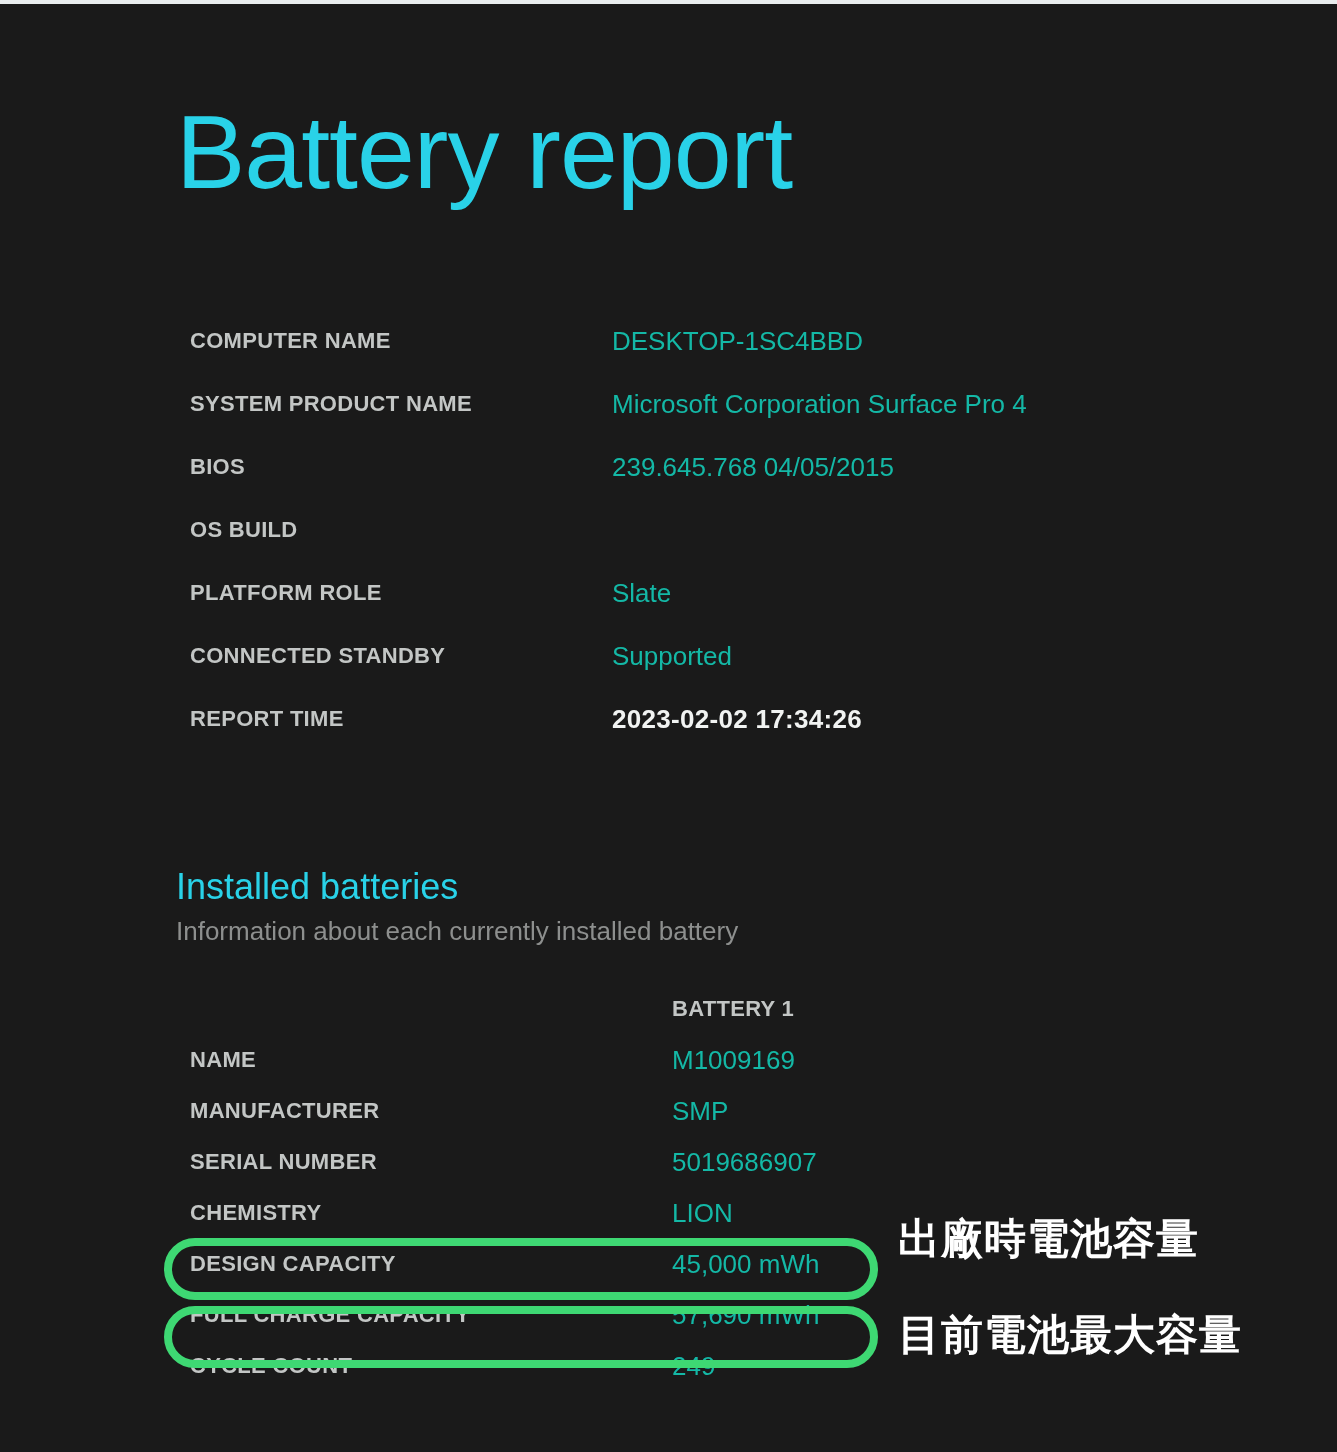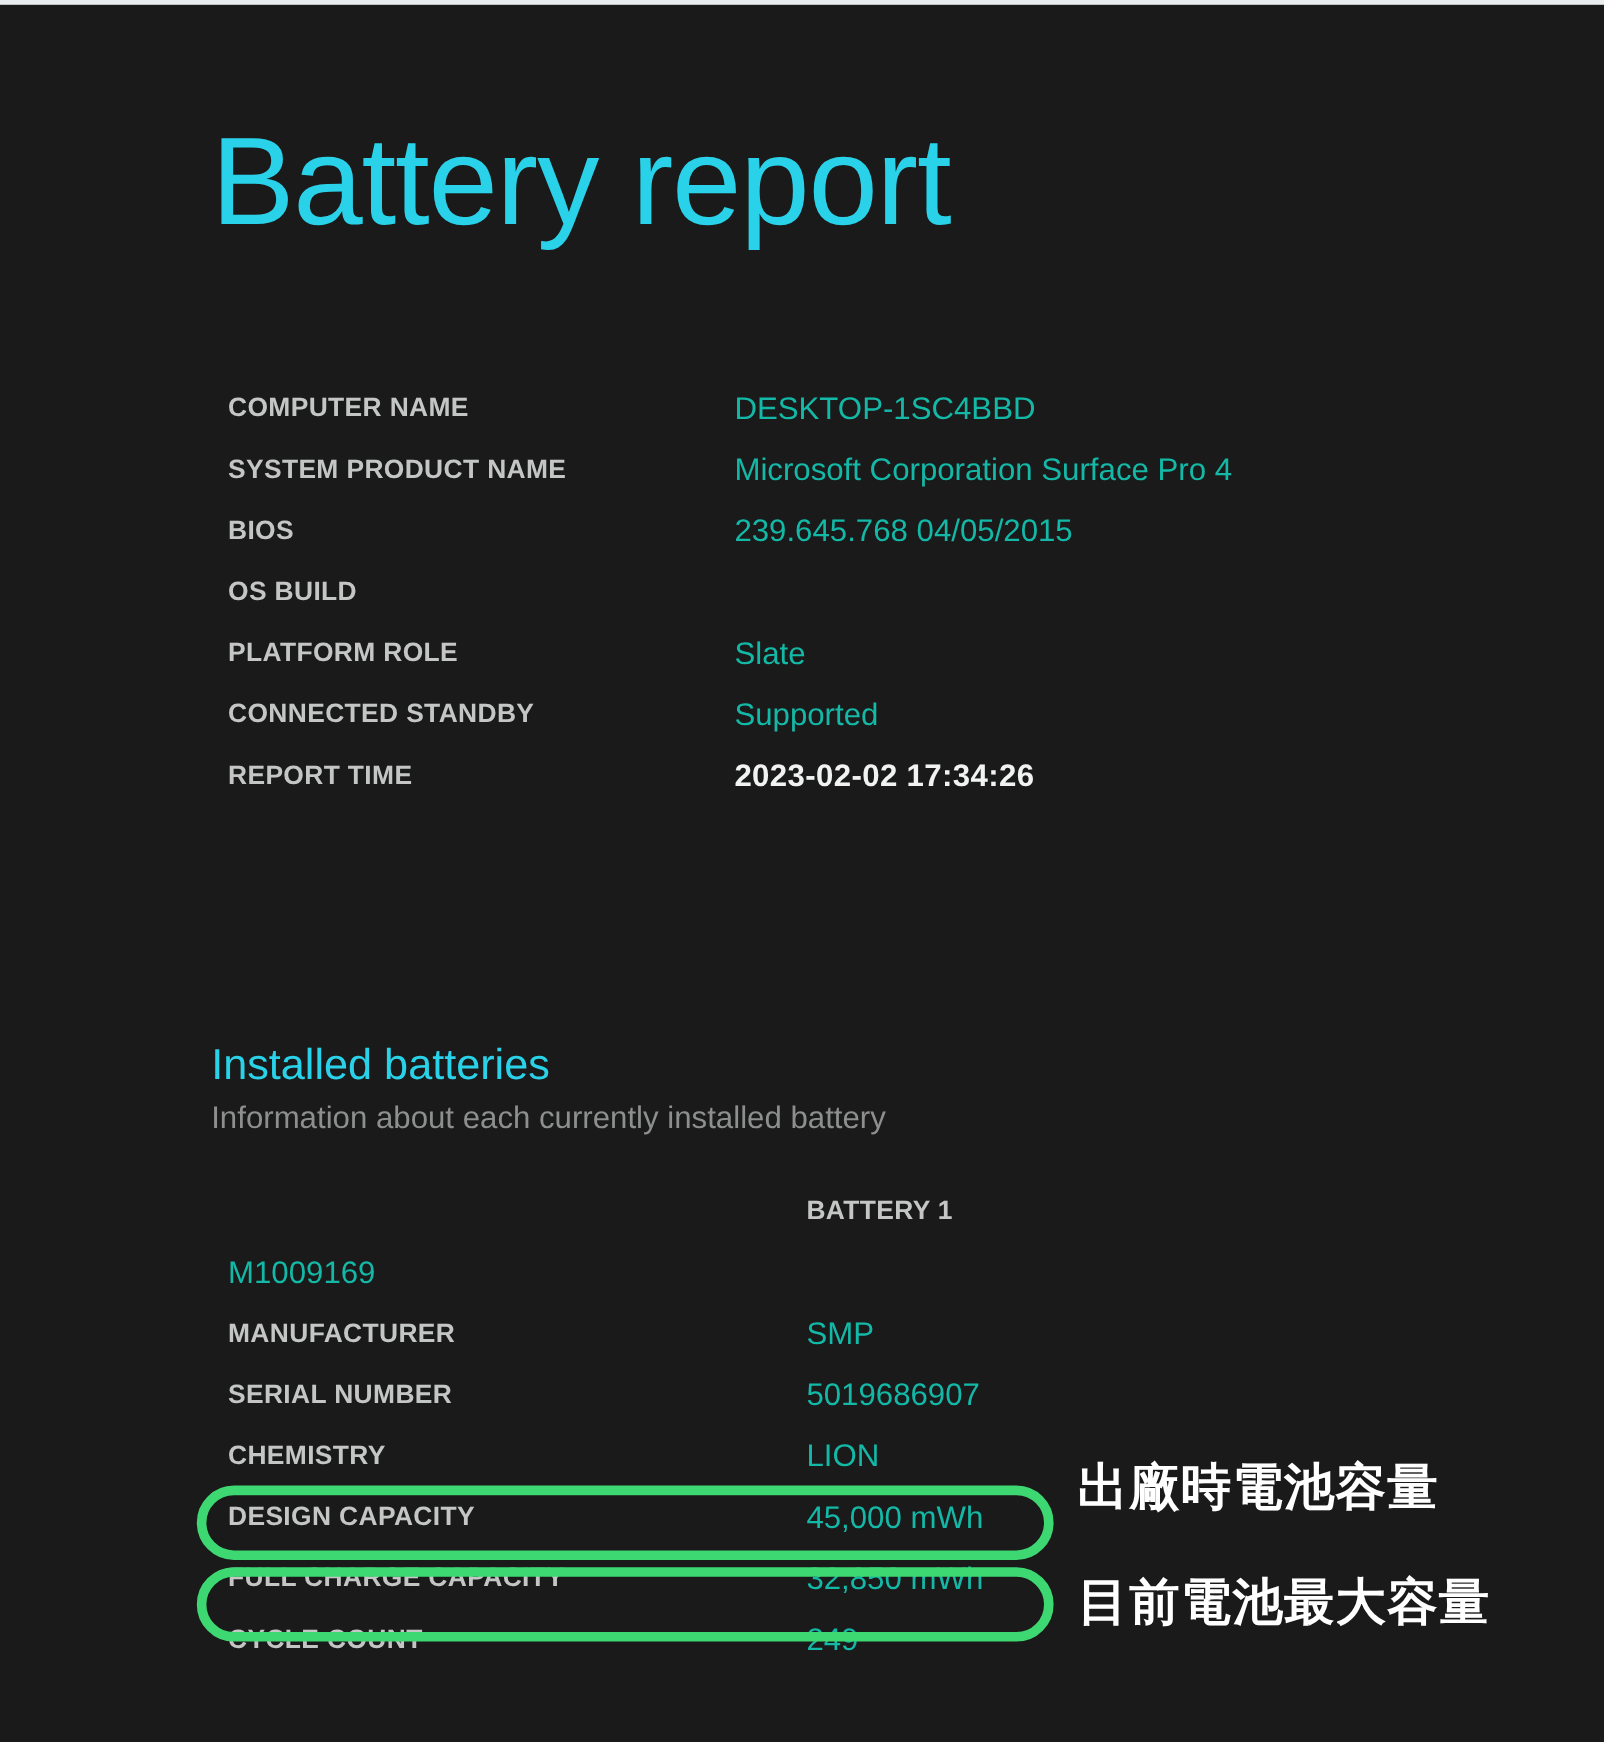--- a/index.html
+++ b/index.html
@@ -47,21 +47,22 @@
   .sysinfo {
     position: absolute;
     left: 190px;
     top: 310px;
     width: 1050px;
   }
   .row {
     position: relative;
     height: 51px;
     display: flex;
-    align-items: center;
+    align-items: flex-start;
+    margin-top: 12px;
   }
   .lbl {
     width: 422px;
     flex: 0 0 422px;
     font-size: 22px;
     font-weight: bold;
     color: #c3c6c5;
     letter-spacing: 0.3px;
     line-height: 30px;
     white-space: nowrap;
@@ -215,20 +216,21 @@
   </div>
 
   <div class="battable">
 
     <div class="brow">
       <div class="lbl"></div>
       <div class="colhead">BATTERY 1</div>
     </div>
 
     <div class="brow">
+      <div class="lbl">NAME</div>
       <div class="val">M1009169</div>
     </div>
 
     <div class="brow">
       <div class="lbl">MANUFACTURER</div>
       <div class="val">SMP</div>
     </div>
 
     <div class="brow">
       <div class="lbl">SERIAL NUMBER</div>
@@ -240,21 +242,21 @@
       <div class="val">LION</div>
     </div>
 
     <div class="brow">
       <div class="lbl">DESIGN CAPACITY</div>
       <div class="val">45,000 mWh</div>
     </div>
 
     <div class="brow">
       <div class="lbl">FULL CHARGE CAPACITY</div>
-      <div class="val">32,850 mWh</div>
+      <div class="val">57,690 mWh</div>
     </div>
 
     <div class="brow">
       <div class="lbl">CYCLE COUNT</div>
       <div class="val">249</div>
     </div>
 
   </div>
 
   <div class="highlight-box" id="hl-design"></div>

